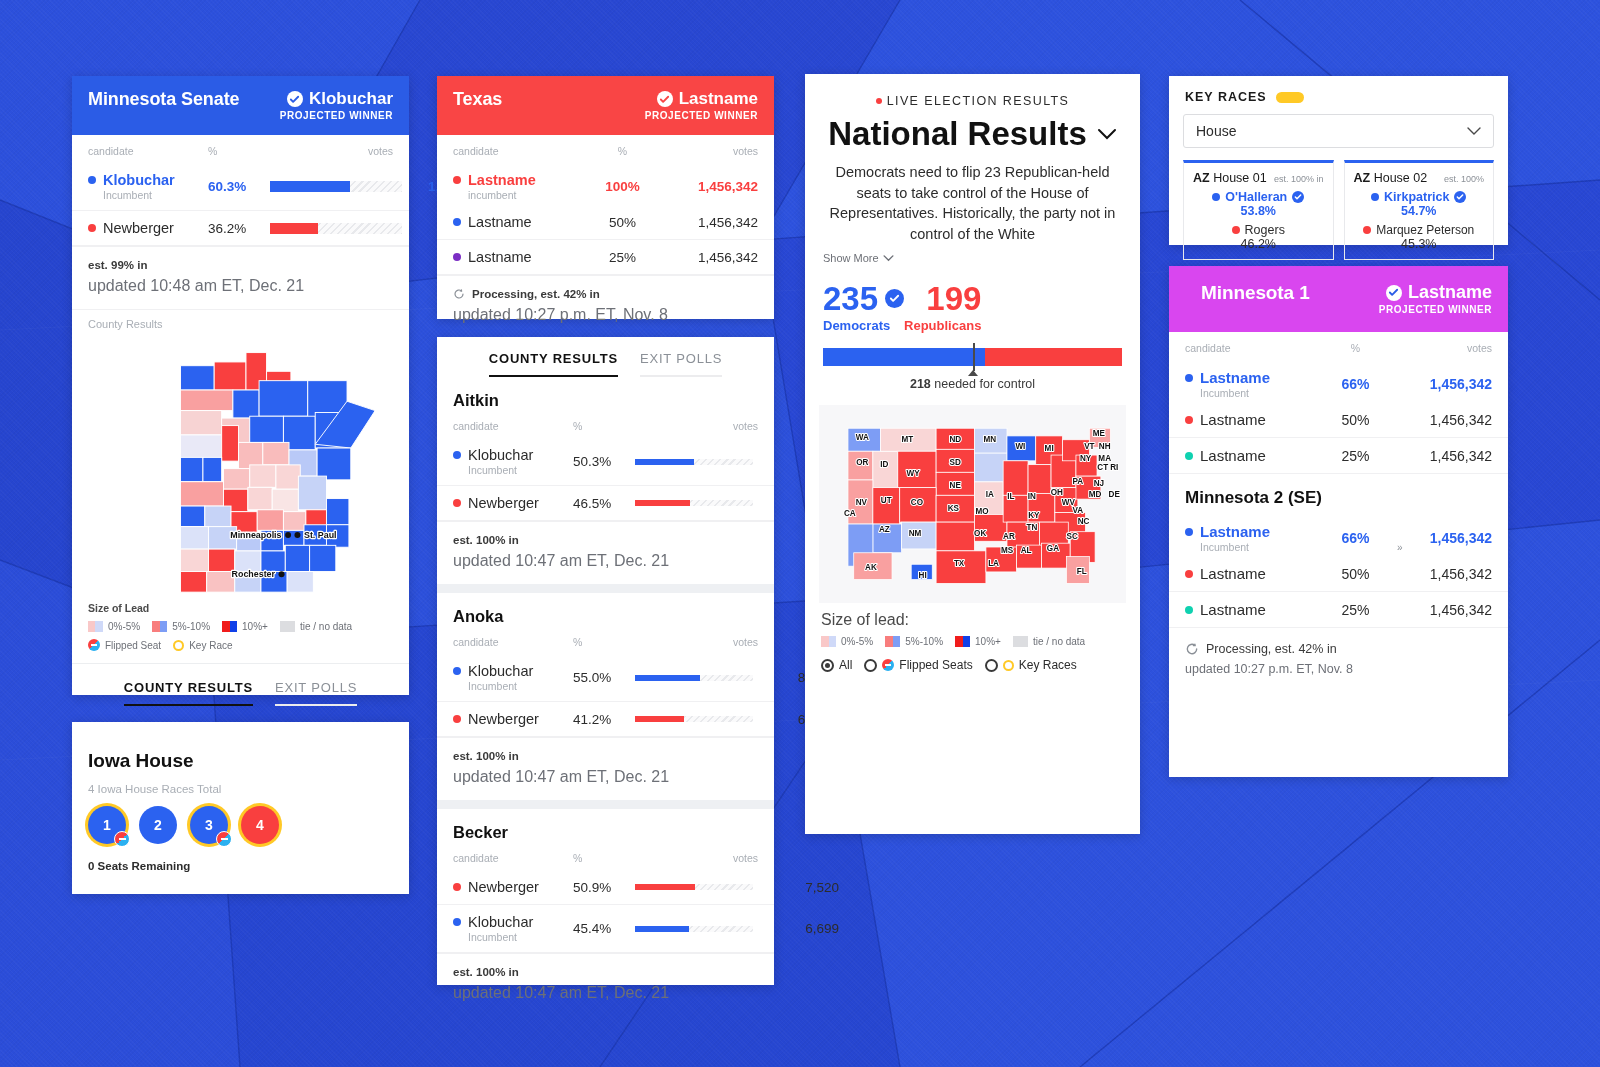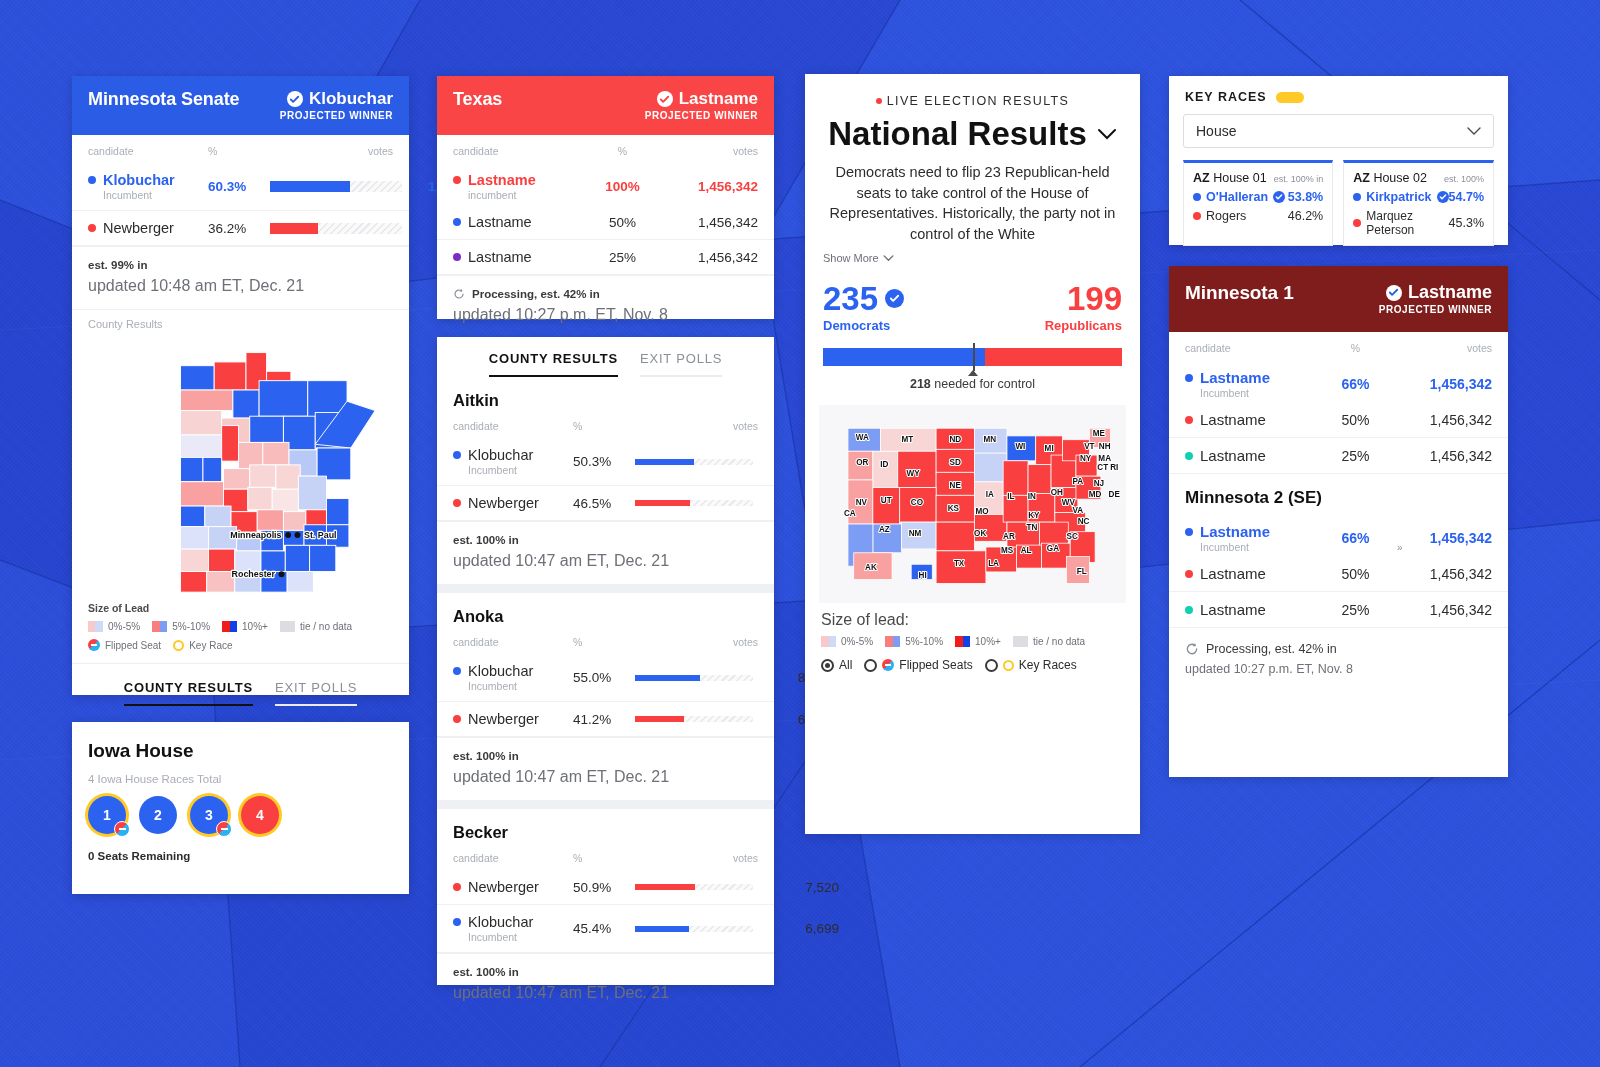--- a/index.html
+++ b/index.html
@@ -125,21 +125,21 @@
   .select { margin: 10px 14px 0 14px; border: 1px solid #dcdde0; border-radius: 3px;
             height: 34px; display: flex; align-items: center; justify-content: space-between;
             padding: 0 12px; font-size: 14px; color: #2c2c2c; }
   .kr-grid { display: flex; gap: 10px; padding: 12px 14px 16px 14px; }
   .kr-card { flex: 1; border: 1px solid #e8e9ec; border-top: 3px solid #2b62f0; padding: 8px 9px; }
   .kr-top { display: flex; align-items: baseline; justify-content: space-between; }
   .kr-state { font-size: 12.5px; color: #1a1a1a; }
   .kr-state b { font-weight: bold; }
   .kr-est { font-size: 9px; color: #8b9097; }
   .kr-row { display: flex; align-items: center; justify-content: space-between; margin-top: 5px;
-            font-size: 12.5px; }
+            font-size: 12.5px; flex-direction: column; }
   .kr-left { display: flex; align-items: center; gap: 5px; }
   .kr-check { width: 12px; height: 12px; border-radius: 50%; background: #2b62f0;
               display: inline-flex; align-items: center; justify-content: center; flex:none; }
   .kr-check svg { width: 8px; height: 8px; }
   .kr-win { color: #2b62f0; font-weight: bold; }
 
   
   .iowa-title { font-size: 19px; font-weight: bold; color: #111; }
   .iowa-sub { font-size: 11.5px; color: #a9aeb5; margin-top: 11px; }
   .seats { display: flex; gap: 13px; margin-top: 11px; }
@@ -368,21 +368,21 @@
     </div>
 
     <div style="border-top:1px solid #eceef0; margin-top:2px;">
       <div class="tabs" style="padding-top:16px">
         <div class="tab active">COUNTY RESULTS</div>
         <div class="tab">EXIT POLLS</div>
       </div>
     </div>
   </div>
 
-  <div class="card" style="left:72px; top:722px; width:337px; height:172px; padding:18px 16px;">
+  <div class="card" style="left:72px; top:722px; width:337px; height:172px; padding:28px 16px;">
     <div class="iowa-title">Iowa House</div>
     <div class="iowa-sub">4 Iowa House Races Total</div>
     <div class="seats">
       <div class="seat d key">
         <span>1</span>
         <span class="flipbadge"></span>
       </div>
       <div class="seat d">
         <span>2</span>
       </div>
@@ -628,21 +628,21 @@
       <div class="nat-desc">Democrats need to flip 23 Republican-held seats to take control of the House of Representatives. Historically, the party not in control of the White</div>
       <div class="showmore">
         <span>Show More</span>
         <svg width="11" height="7" viewBox="0 0 12 8">
           <path d="M1 1 L6 6 L11 1" fill="none" stroke="#6d7077" stroke-width="1.6" stroke-linecap="round"></path>
         </svg>
       </div>
     </div>
 
     <div style="padding:18px 18px 0 18px;">
-      <div style="display:flex;justify-content:space-between;align-items:flex-start">
+      <div style="display:flex;justify-content:flex-start;align-items:flex-start">
         <div>
           <div class="seatnum blue-t" style="display:flex;align-items:center;gap:7px">
             <span>235</span>
             <span class="check" style="background:#2b62f0;width:19px;height:19px">
               <svg viewBox="0 0 24 24">
                   <path d="M4 12l5 5L20 6" stroke="#fff" stroke-width="4" fill="none" stroke-linecap="round" stroke-linejoin="round"></path>
                 </svg>
             </span>
           </div>
           <div class="seatlbl blue-t">Democrats</div>
@@ -868,21 +868,21 @@
               <span class="dot red"></span>
             <span style="color:#2c2c2c;font-size:12px">Marquez Peterson</span>
             </div>
           <span style="color:#2c2c2c">45.3%</span>
         </div>
       </div>
     </div>
   </div>
 
   <div class="card" style="left:1169px; top:266px; width:339px; height:511px;">
-    <div class="hdr" style="background:#7f1d1d; padding:16px 16px 17px 16px">
+    <div class="hdr" style="background:#d946ef; padding:16px 16px 17px 32px">
       <div class="hdr-title" style="font-size:19px">Minnesota 1</div>
       <div class="hdr-right">
         <div class="hdr-winner" style="font-size:18px">
           <span class="check">
             <svg viewBox="0 0 24 24">
                 <path d="M4 12l5 5L20 6" stroke="#2b5ce6" stroke-width="4" fill="none" stroke-linecap="round" stroke-linejoin="round"></path>
               </svg>
           </span>
           <span>Lastname</span>
         </div>

